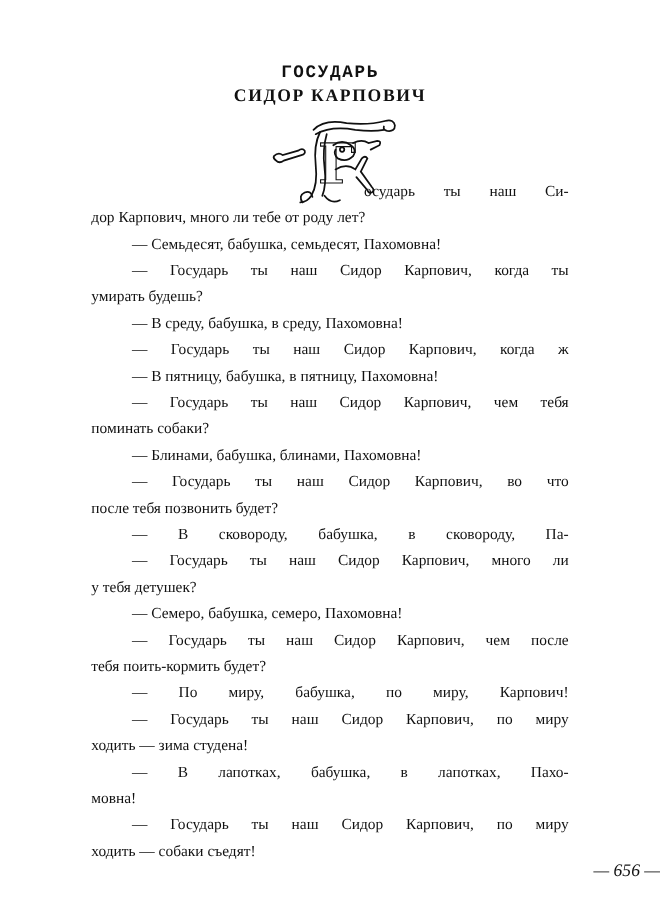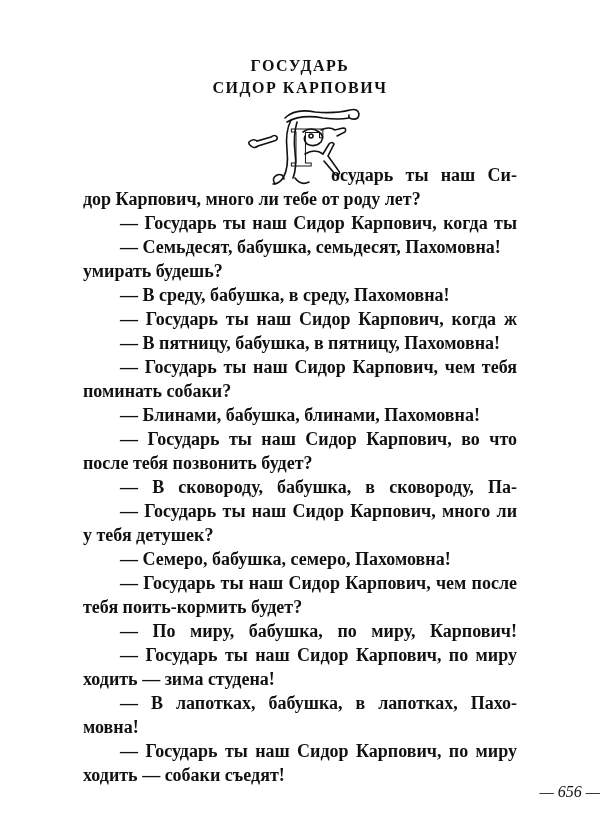--- a/index.html
+++ b/index.html
@@ -1,26 +1,26 @@
 <!DOCTYPE html>
 <html><head>
 <meta charset="utf-8">
 <style>
   html, body { margin: 0; padding: 0; background: #ffffff; }
   body { width: 600px; height: 829px; position: relative; overflow: hidden;
          font-family: "Liberation Serif", "DejaVu Serif", serif; color: #111; }
   .page { position: absolute; left: 0; top: 0; width: 600px; height: 829px; }
   .title { position: absolute; left: 0; width: 600px; text-align: center;
            font-weight: bold; font-size: 16px; letter-spacing: 1.5px; }
-  .title1 { top: 57px; }
+  .title1 { top: 57px; font-family: Liberation Mono, monospace; }
   .title2 { top: 79px; }
   .initial { position: absolute; left: 245px; top: 106px; width: 120px; height: 82px; }
   .body-text { position: absolute; left: 83px; width: 434px; top: 163px; }
-  .line { height: 24px; line-height: 24px; font-size: 18px; white-space: nowrap;
-          text-align: justify; text-align-last: justify; font-weight: 700; }
+  .line { height: 24px; line-height: 24px; font-size: 14px; white-space: nowrap;
+          text-align: justify; text-align-last: justify; font-weight: 400; }
   .line.last { text-align-last: left; }
   .line.indent { padding-left: 37px; }
   .line.first { padding-left: 248px; }
   .pagenum { position: absolute; top: 745px; left: 0; width: 600px; text-align: right;
              font-style: italic; font-size: 16px; margin-top: 38px; }
 </style>
 </head>
 <body>
 
 <div class="page">
@@ -46,22 +46,22 @@
 
       <path d="M30 78 q-4 -6 2 -9 q6 -2 7 4"></path>
       <path d="M50 72 q6 8 14 4"></path>
     </g>
     <text x="44" y="60" font-family="DejaVu Serif, serif" font-size="50" font-weight="bold" fill="none" stroke="#111" stroke-width="1">Г</text>
   </svg>
 
   <div class="body-text">
     <div class="line first">осударь ты наш Си-</div>
     <div class="line last">дор Карпович, много ли тебе от роду лет?</div>
+    <div class="line indent last">— Семьдесят, бабушка, семьдесят, Пахомовна!</div>
     <div class="line indent">— Государь ты наш Сидор Карпович, когда ты</div>
-    <div class="line indent last">— Семьдесят, бабушка, семьдесят, Пахомовна!</div>
     <div class="line last">умирать будешь?</div>
     <div class="line indent last">— В среду, бабушка, в среду, Пахомовна!</div>
     <div class="line indent">— Государь ты наш Сидор Карпович, когда ж</div>
     <div class="line indent last">— В пятницу, бабушка, в пятницу, Пахомовна!</div>
     <div class="line indent">— Государь ты наш Сидор Карпович, чем тебя</div>
     <div class="line last">поминать собаки?</div>
     <div class="line indent last">— Блинами, бабушка, блинами, Пахомовна!</div>
     <div class="line indent">— Государь ты наш Сидор Карпович, во что</div>
     <div class="line last">после тебя позвонить будет?</div>
     <div class="line indent">— В сковороду, бабушка, в сковороду, Па-</div>

